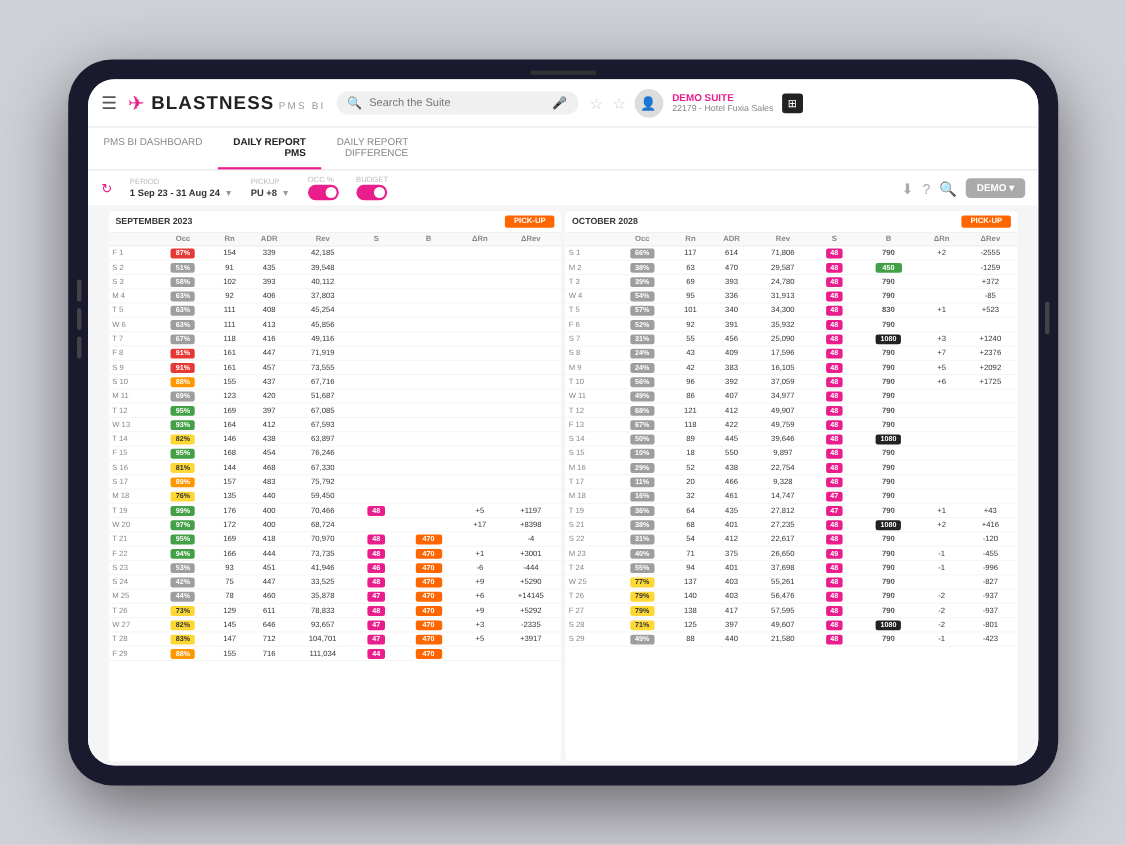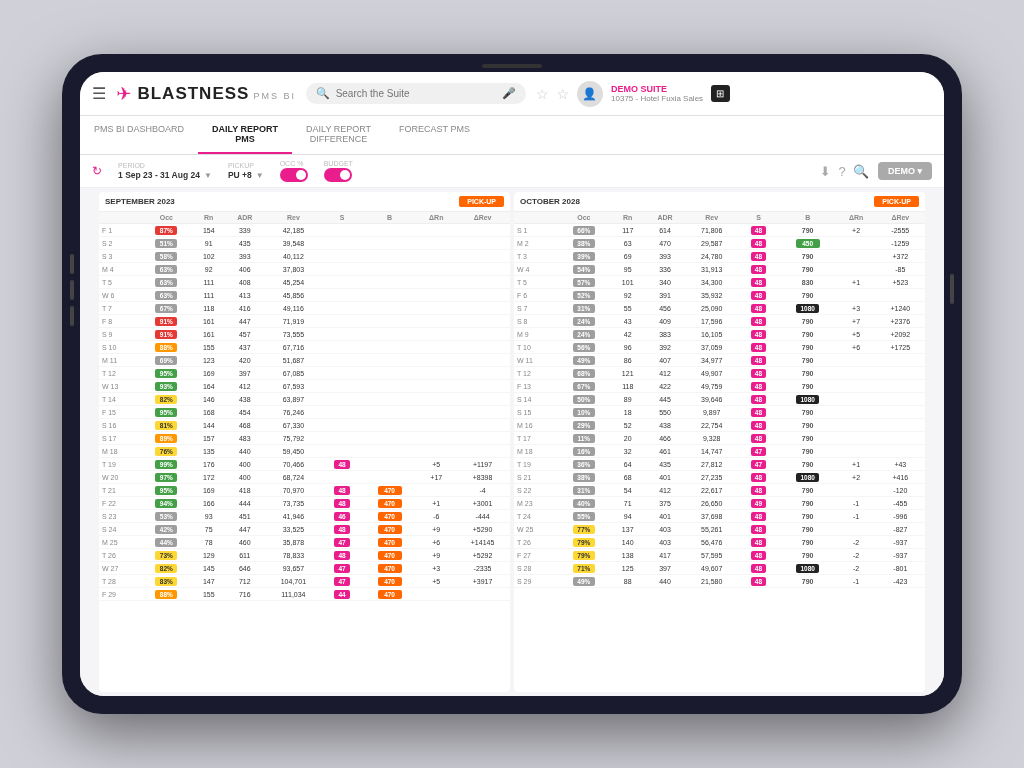--- a/index.html
+++ b/index.html
@@ -167,21 +167,21 @@
       background: #fff;
       display: flex;
       border-bottom: 1px solid #ddd;
     }
     .tab {
       padding: 8px 14px;
       font-size: 9px;
       color: #888;
       cursor: pointer;
       border-bottom: 2px solid transparent;
-      text-align: center;
+      text-align: right;
       white-space: nowrap;
     }
     .tab.active {
       color: #222;
       border-bottom: 2px solid #e91e8c;
       font-weight: 600;
     }
 
     
     .toolbar {
@@ -396,38 +396,35 @@
         <span class="search-icon">🔍</span>
         <input class="search-input" placeholder="Search the Suite" style="">
         <span class="mic-icon">🎤</span>
       </div>
       <div class="header-icons">
         <span class="star-icon">☆</span>
         <span class="star-icon">☆</span>
         <div class="avatar">👤</div>
         <div class="demo-info">
           <span class="demo-name">DEMO SUITE</span>
-          <span class="demo-sub">10375 - Hotel Fuxia Sales</span>
+          <span class="demo-sub">22179 - Hotel Fuxia Sales</span>
         </div>
         <span class="grid-icon">⊞</span>
       </div>
     </div>
 
     <div class="tabs">
       <div class="tab">
         <span>PMS BI DASHBOARD</span>
       </div>
       <div class="tab active">
         <span>DAILY REPORT<br>PMS</span>
       </div>
       <div class="tab">
         <span>DAILY REPORT<br>DIFFERENCE</span>
-      </div>
-      <div class="tab">
-        <span>FORECAST PMS</span>
       </div>
     </div>
 
     <div class="toolbar">
       <span style="color:#e91e8c;font-size:12px;cursor:pointer;">↻</span>
       <div class="toolbar-group">
         <span class="toolbar-label">PERIOD</span>
         <div class="toolbar-value">
           <span>1 Sep 23 - 31 Aug 24</span>
           <span class="dropdown-arrow">▼</span>

